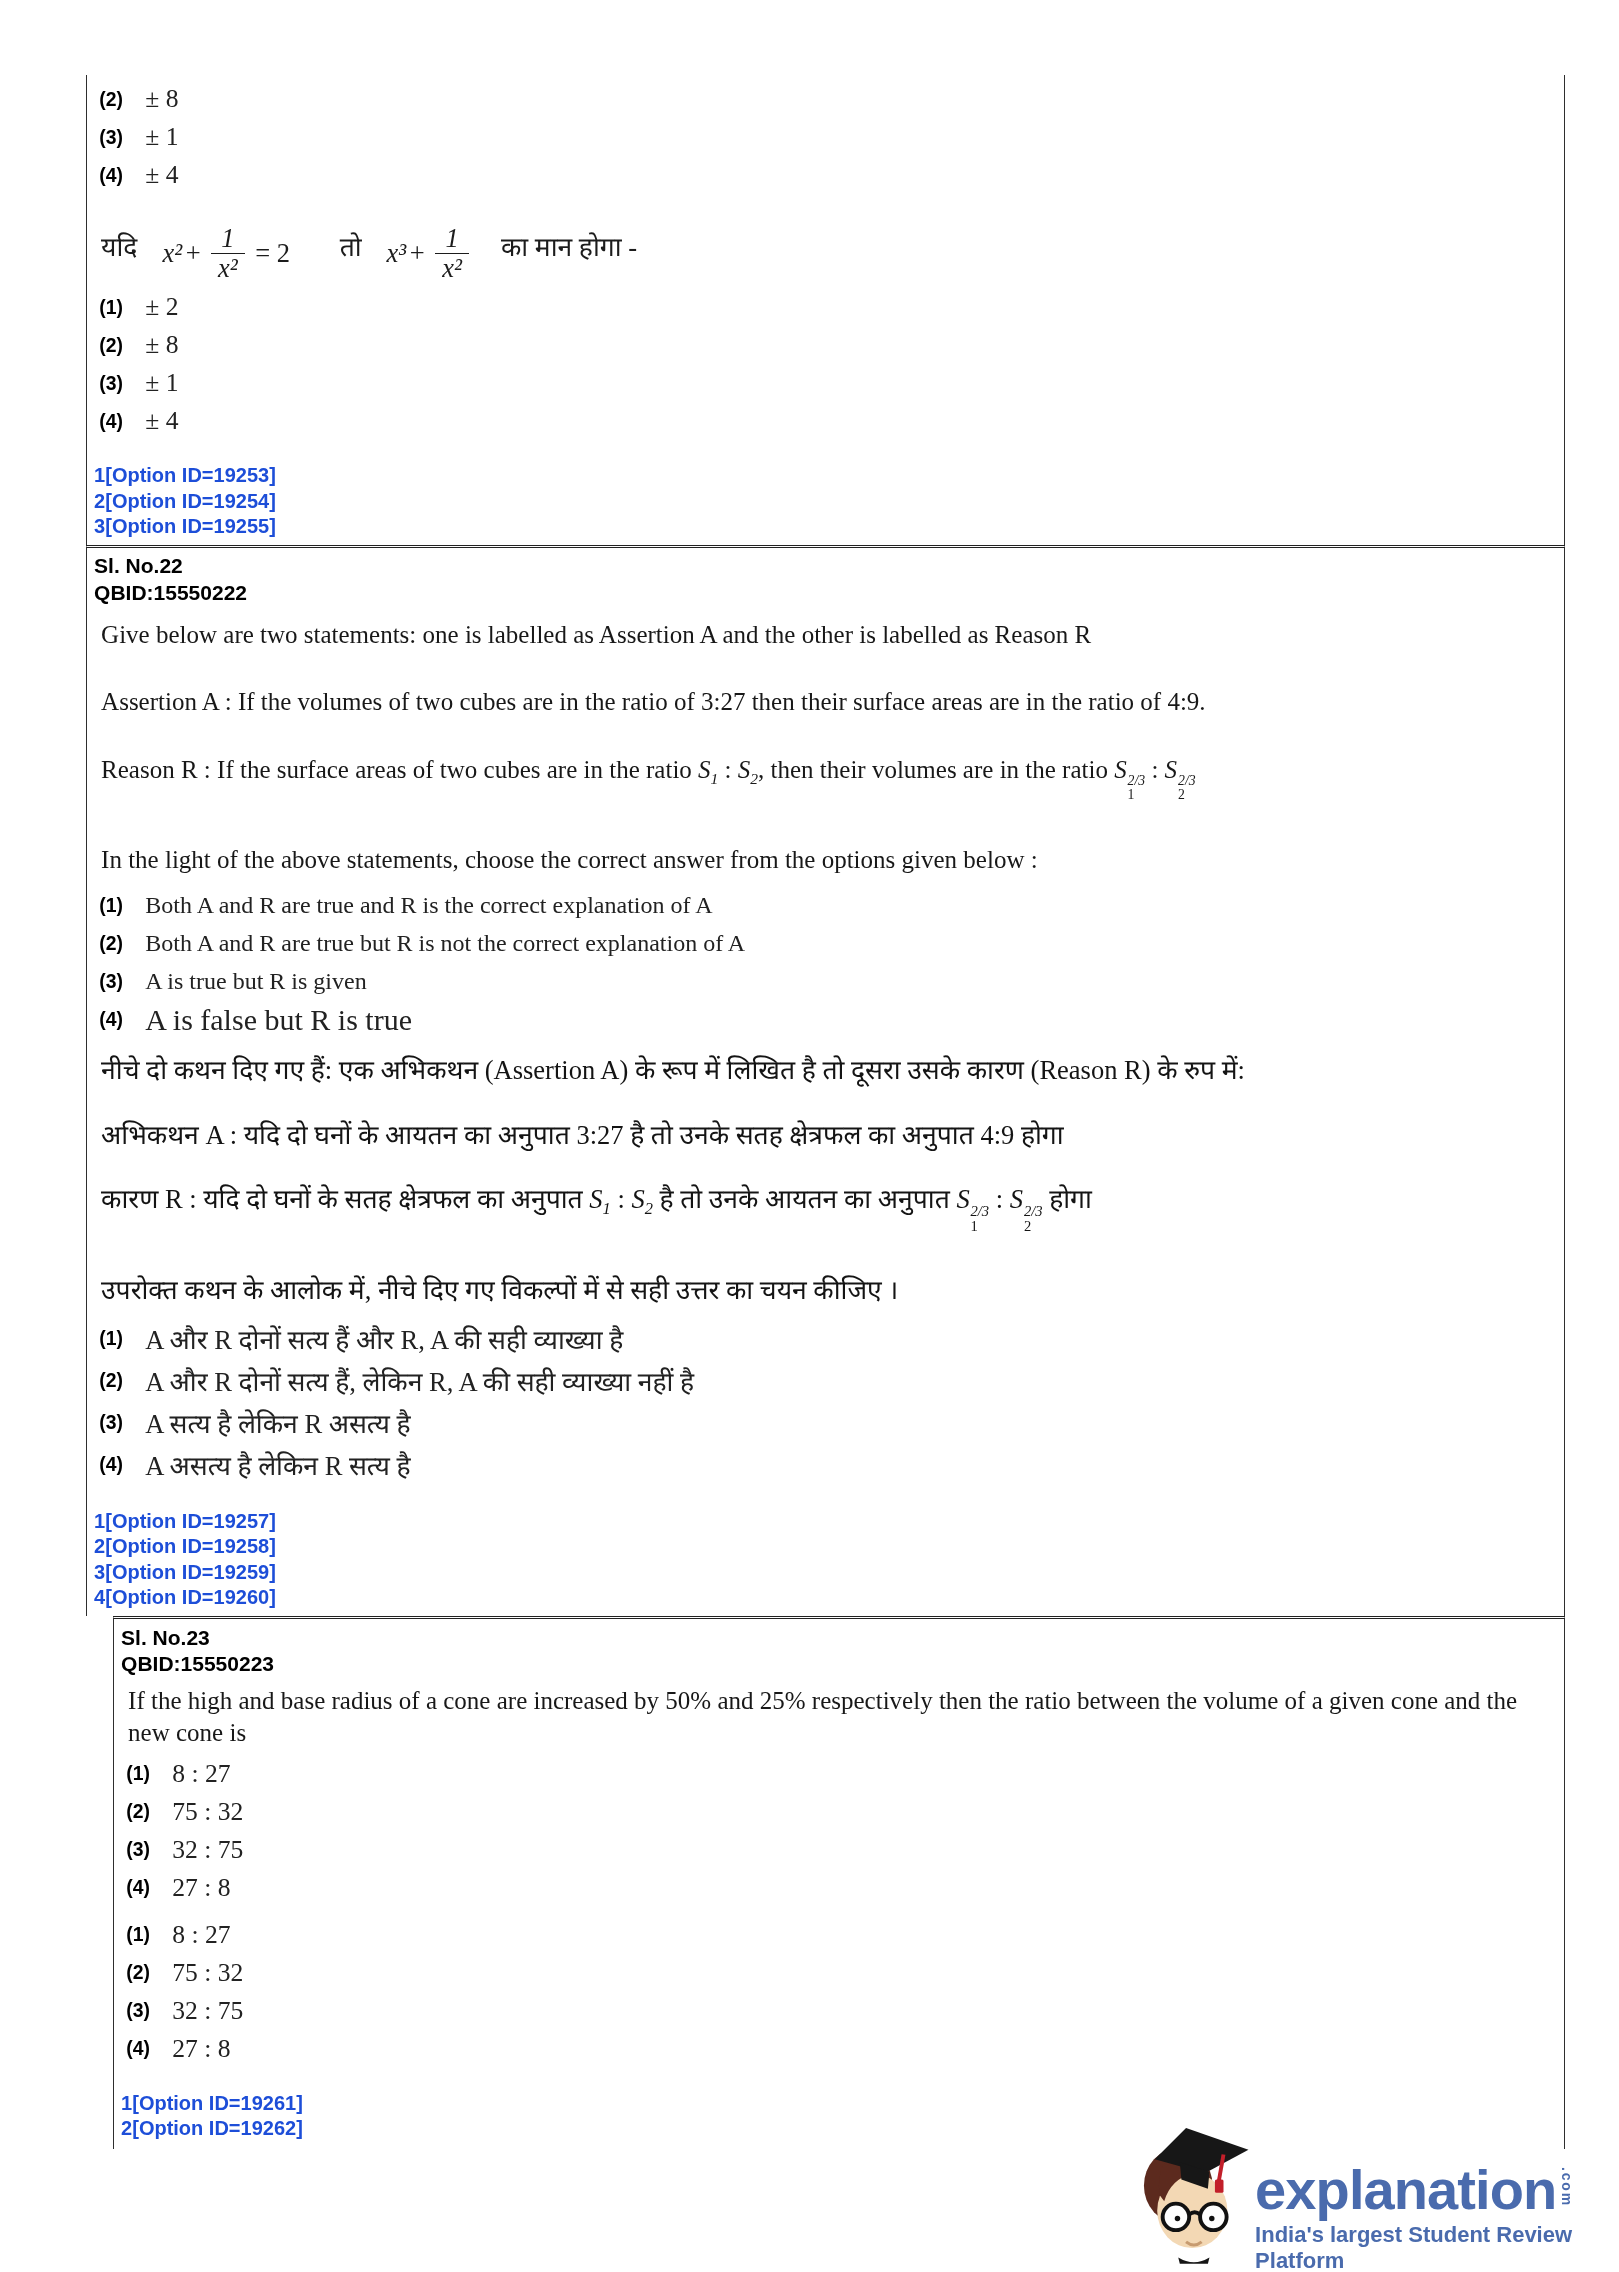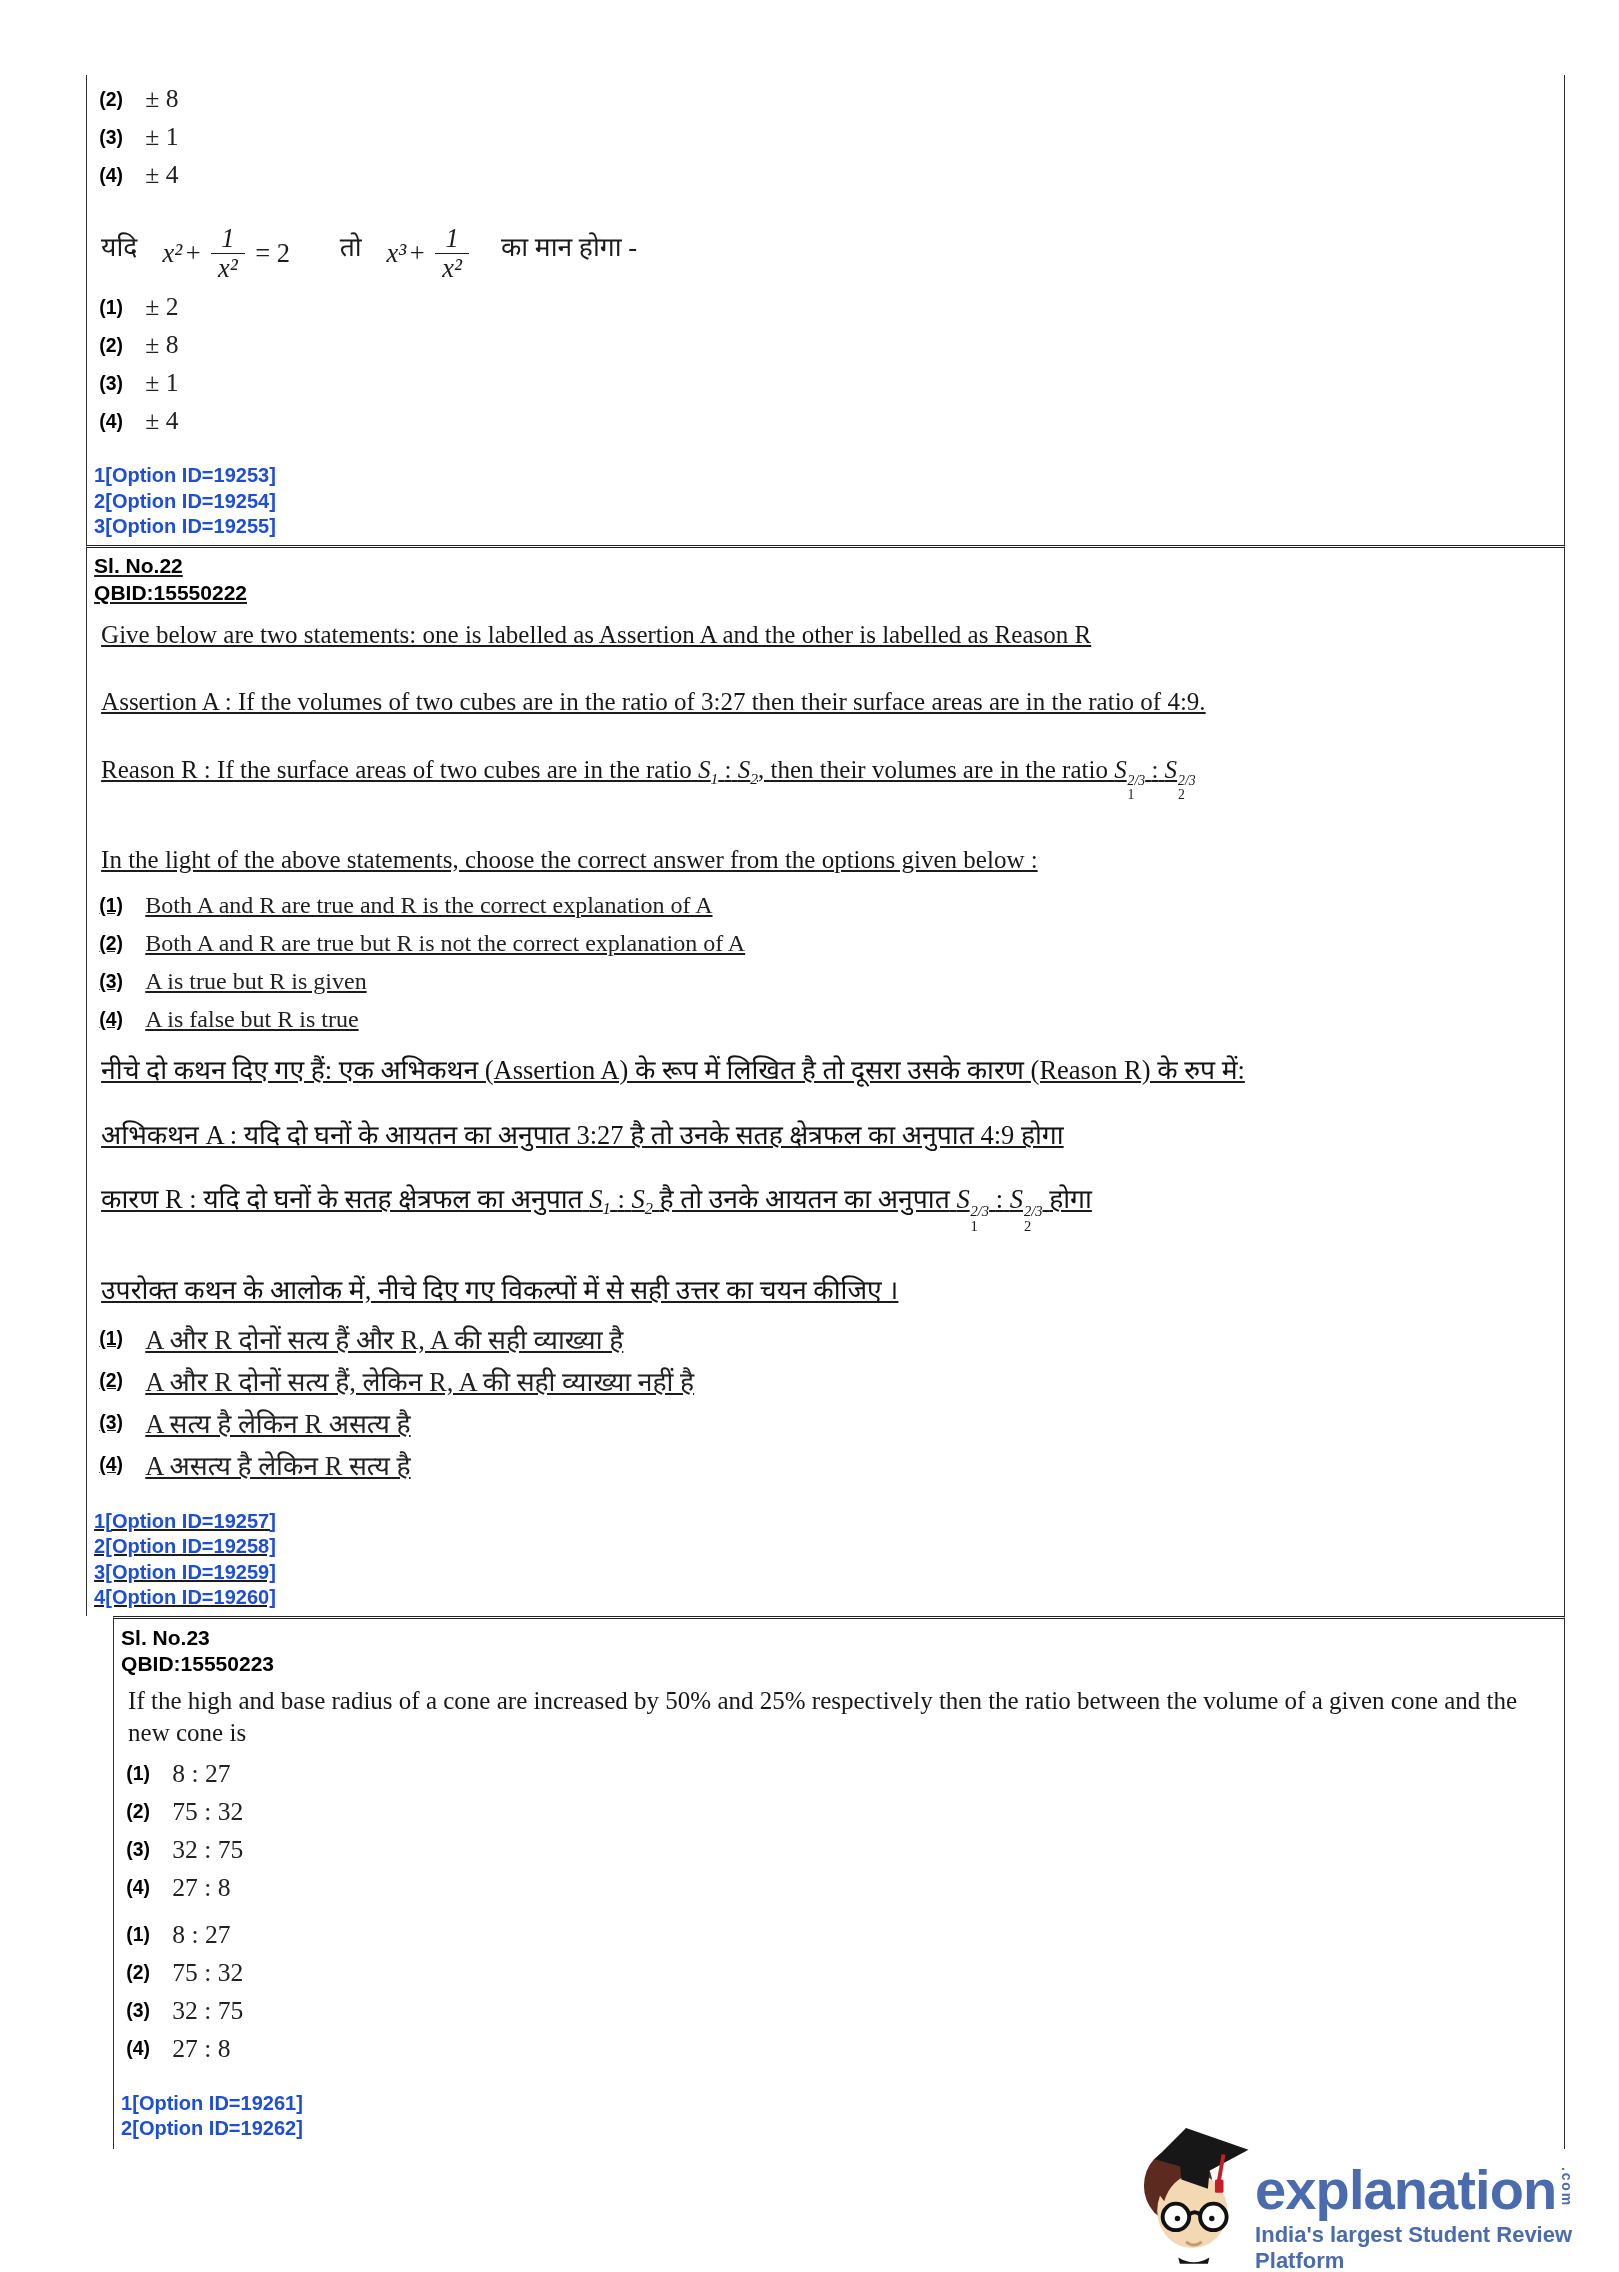--- a/index.html
+++ b/index.html
@@ -6,21 +6,21 @@
   body{width:1620px;height:2273px;background:#ffffff;overflow:hidden;}
   .page{position:relative;width:1620px;height:2273px;background:#fff;
         font-family:"Liberation Serif",serif;color:#1c1c1c;}
 
   
   .qtable{position:absolute;left:86px;top:75px;width:1479px;box-sizing:border-box;}
   .qrow{border-left:1.8px solid #2e2e2e;border-right:1.8px solid #2e2e2e;
         box-sizing:border-box;padding:5.3px 12.4px 5.3px 5.3px;}
   .qrow.sep{border-top:3.5px double #222;}
   .row1{min-height:438px;}
-  .row2{min-height:967px;text-decoration:underline;}
+  .row2{min-height:967px;}
   .row3{min-height:533px;margin-left:27px;}
 
   .qhead{font-family:"Liberation Sans",sans-serif;font-weight:bold;font-size:21px;
          line-height:26.5px;color:#000;margin-left:1.8px;}
 
   .para{font-size:25px;line-height:1.3;margin:25px 0 0 8.8px;color:#181818;}
   .para-hi{font-size:26.5px;line-height:1.35;margin:26.5px 0 0 8.8px;
            font-family:"Liberation Serif","DejaVu Sans",serif;color:#141414;}
 
   .opt{display:flex;align-items:center;height:38px;margin-left:7px;}
@@ -164,21 +164,21 @@
       <div class="opt">
         <span class="num">(2)</span>
         <span class="val" style="font-size:24px;">Both A and R are true but R is not the correct explanation of A</span>
       </div>
       <div class="opt">
         <span class="num">(3)</span>
         <span class="val" style="font-size:24px;">A is true but R is given</span>
       </div>
       <div class="opt">
         <span class="num">(4)</span>
-        <span class="val" style="font-size:24px;">A is false but R is true</span>
+        <span class="val" style="font-size:30px;">A is false but R is true</span>
       </div>
 
       <div class="para-hi" style="margin-top:14px;">नीचे दो कथन दिए गए हैं: एक अभिकथन (Assertion A) के रूप में लिखित है तो दूसरा उसके कारण (Reason R) के रुप में:</div>
       <div class="para-hi" style="margin-top:30px;">अभिकथन A : यदि दो घनों के आयतन का अनुपात 3:27 है तो उनके सतह क्षेत्रफल का अनुपात 4:9 होगा</div>
       <div class="para-hi" style="margin-top:28px;">
         <span>कारण R : यदि दो घनों के सतह क्षेत्रफल का अनुपात</span>
         <span class="svar"><span>S</span><sub>1</sub></span>
         <span>:</span>
         <span class="svar"><span>S</span><sub>2</sub></span>
         <span>है तो उनके आयतन का अनुपात</span>

